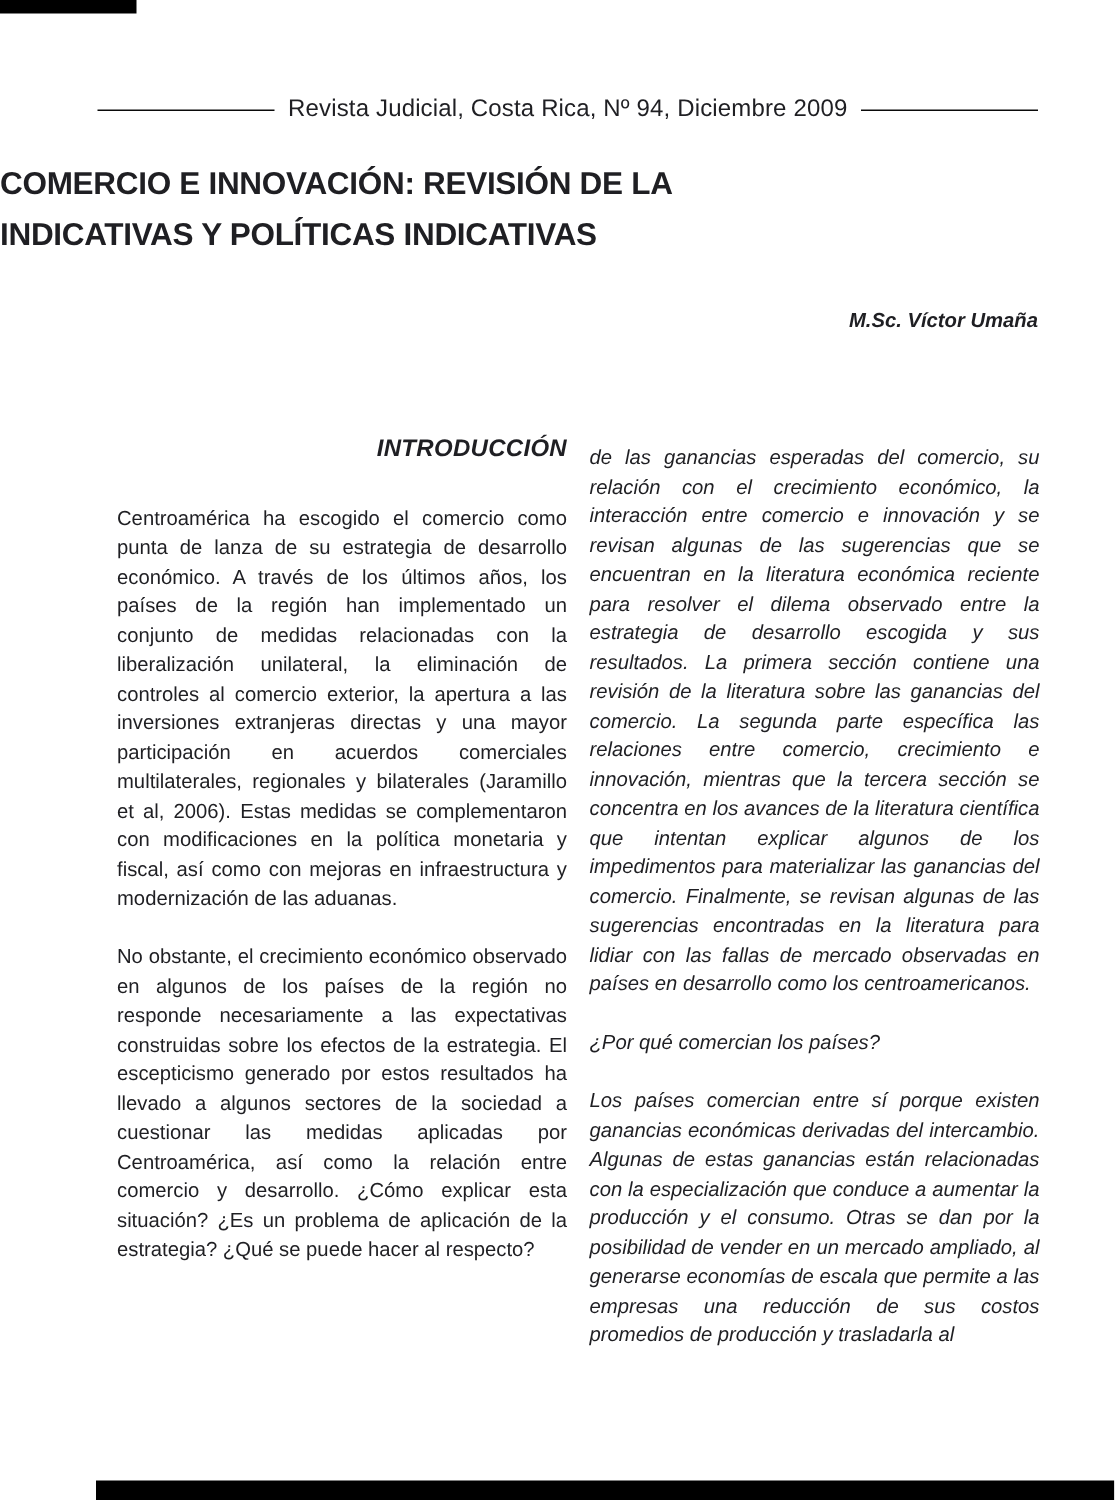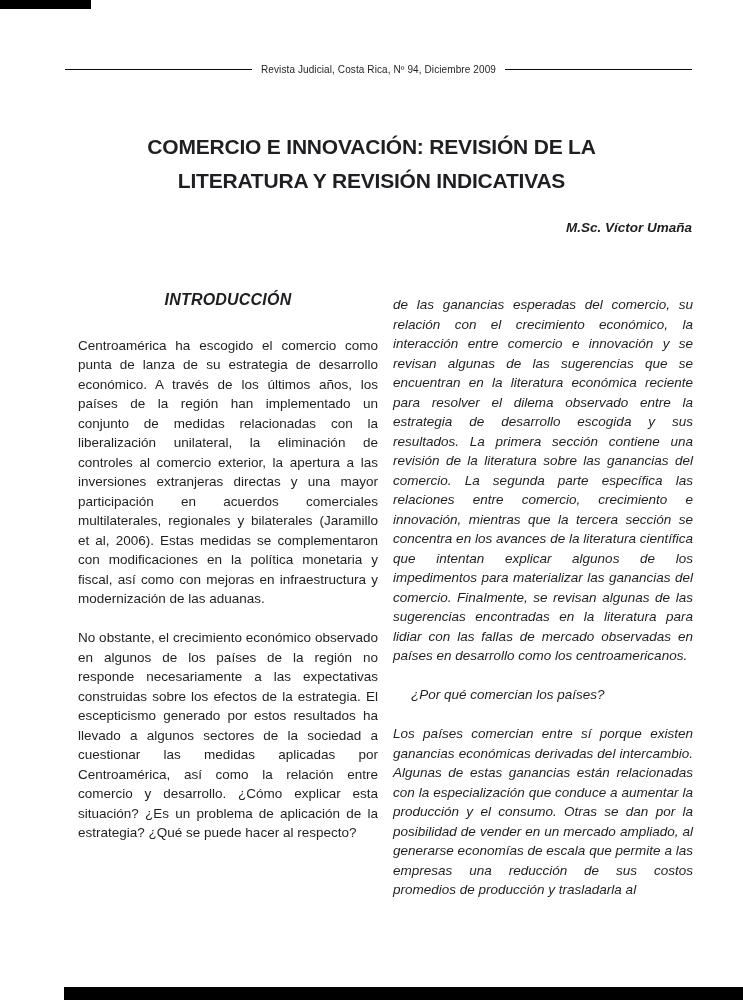--- a/index.html
+++ b/index.html
@@ -28,45 +28,44 @@
     left: 64px; top: 987px;
     width: 679px; height: 13px;
     background: #000000;
   }
   
   .journal-header {
     position: absolute;
     left: 65px; right: 51px; top: 64px;
     display: flex;
     align-items: center;
-    font-size: 10px;
+    font-size: 16px;
     letter-spacing: 0.1px;
     white-space: nowrap;
   }
   .journal-header .rule {
     flex: 1 1 auto;
     height: 0;
     border-top: 1.5px solid #0a0a0a;
   }
   .journal-header .rule.left  { margin-right: 9px; }
   .journal-header .rule.right { margin-left: 9px; }
   
   .article-title {
     position: absolute;
-    left: 0; right: 0; top: 130px;
-    text-align: center;
+    left: 0; right: 0; top: 106px;
     font-size: 21px;
     font-weight: bold;
     line-height: 34px;
     letter-spacing: -0.2px;
   }
   
   .byline {
     position: absolute;
-    right: 51px; top: 219px;
+    right: 51px; top: 205px;
     text-align: center;
     font-size: 13.5px;
     font-weight: bold;
     font-style: italic;
     line-height: 17px;
   }
   
   .columns {
     position: absolute;
     left: 78px; right: 50px; top: 290px;
@@ -80,46 +79,45 @@
     line-height: 19.5px;
     text-align: justify;
   }
   .col.right { padding-top: 5px; font-style: italic; }
   .section-heading {
     font-size: 16px;
     font-weight: bold;
     font-style: italic;
     letter-spacing: 0.2px;
     margin-bottom: 26px;
-    text-align: center;
+    text-align: right;
   }
   .col p { margin-bottom: 19.5px; }
   .subheading {
     margin-bottom: 19.5px;
     text-align: left;
-    margin-left: 18px;
   }
 </style>
 </head>
 <body>
 
 <div class="page">
 
   <div class="scan-bar-top"></div>
   <div class="scan-bar-bottom"></div>
 
   <div class="journal-header">
     <span class="rule left"></span>
     <span>Revista Judicial, Costa Rica, Nº 94, Diciembre 2009</span>
     <span class="rule right"></span>
   </div>
 
   <div class="article-title">
     <div>COMERCIO E INNOVACIÓN: REVISIÓN DE LA</div>
-    <div>LITERATURA Y REVISIÓN INDICATIVAS</div>
+    <div>INDICATIVAS Y POLÍTICAS INDICATIVAS</div>
   </div>
 
   <div class="byline">
     <div>M.Sc. Víctor Umaña</div>
   </div>
 
   <div class="columns">
 
     <div class="col left">
       <div class="section-heading">INTRODUCCIÓN</div>

